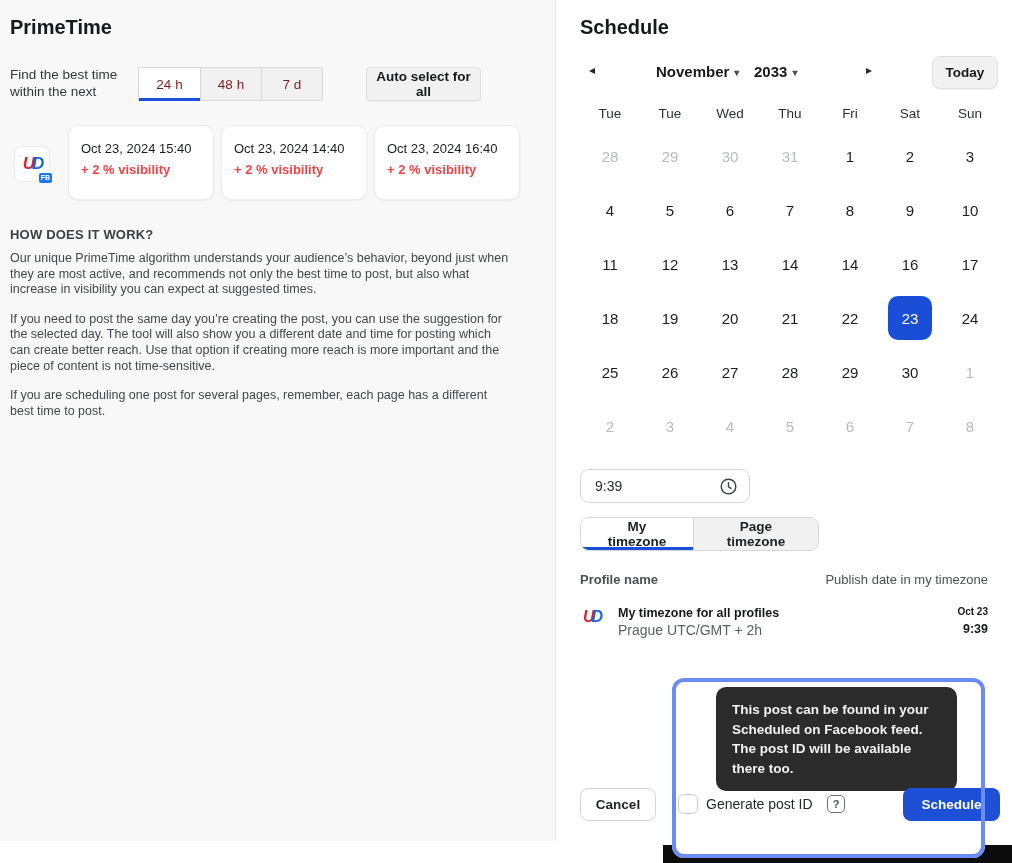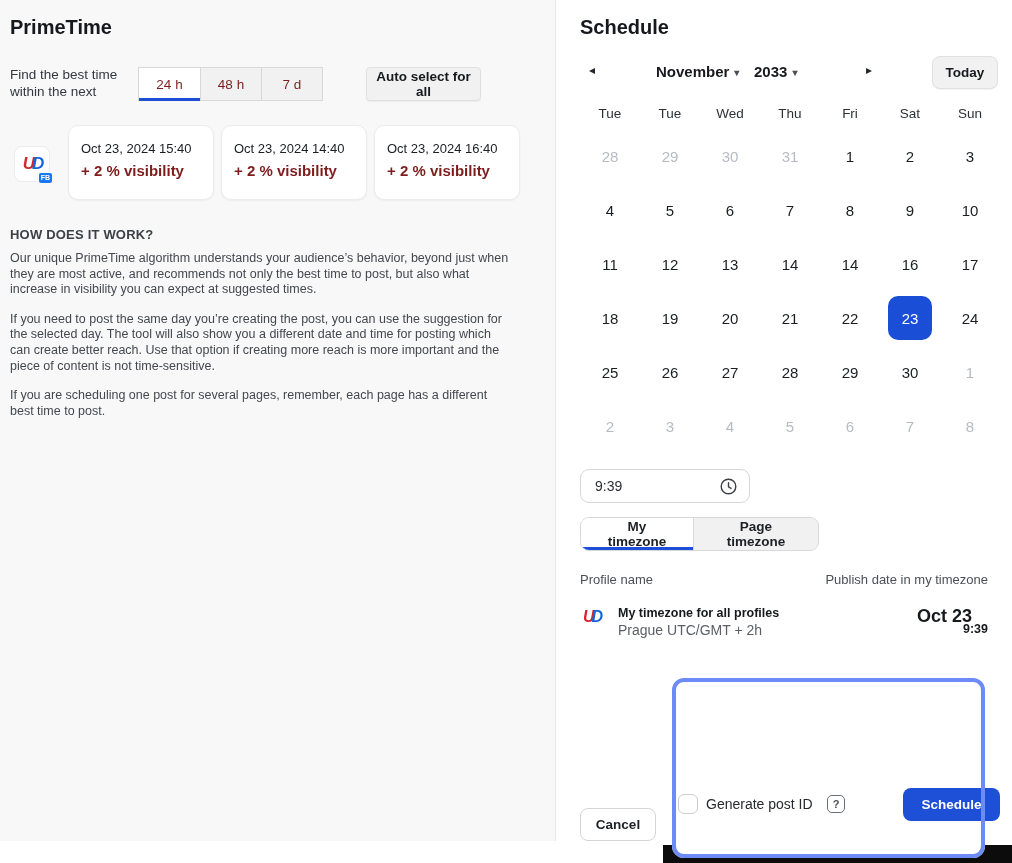--- a/index.html
+++ b/index.html
@@ -43,21 +43,21 @@
     position:absolute; right:-5px; bottom:-4px; min-width:17px; height:14px; padding:0 2px;
     background:#1877f2; border-radius:4px; border:2px solid #f8f8f9;
     color:#fff; font-size:7px; font-weight:700; line-height:10px; text-align:center;
   }
   .sg-card {
     position:absolute; top:125px; width:146px; height:75px;
     background:#fff; border:1px solid #ececee; border-radius:10px;
     box-shadow:0 1px 2px rgba(0,0,0,.05); padding:15px 12px;
   }
   .sg-card .dt { font-size:13px; color:#1b1e22; margin-bottom:6px; white-space:nowrap; }
-  .sg-card .vis { font-size:15px; font-weight:700; color:#7f1d1d; white-space:nowrap; }
+  .sg-card .vis { font-size:13px; font-weight:700; color:#ef4444; white-space:nowrap; }
   .how-heading { position:absolute; left:10px; top:227px; font-size:13px; font-weight:700; color:#3c4147; letter-spacing:.2px; }
   .how-text { position:absolute; left:10px; top:251px; width:502px; }
   .how-text p { font-size:12.5px; line-height:15.6px; color:#43484e; margin-bottom:14px; }
   
   .right-panel { position:absolute; left:557px; top:0; width:455px; height:863px; background:#fff; }
   .sch-title { position:absolute; left:580px; top:16px; font-size:20px; font-weight:700; color:#15181c; }
   .cal-prev { position:absolute; left:589px; top:63px; font-size:12px; color:#23262b; cursor:pointer; }
   .cal-next { position:absolute; left:866px; top:63px; font-size:12px; color:#23262b; cursor:pointer; }
   .cal-month { position:absolute; left:656px; top:63px; cursor:pointer; }
   .cal-year  { position:absolute; left:754px; top:63px; cursor:pointer; }
@@ -84,32 +84,32 @@
   .time-field .tval { flex:1; font-size:14px; color:#2a2e33; }
   .tz-tabs { position:absolute; left:580px; top:517px; display:flex; height:34px; border:1px solid #d8d8da; border-radius:9px; background:#f1f1f2; overflow:hidden; }
   .tz-tab {
     padding:0 18px; display:flex; align-items:center; justify-content:center;
     font-size:13.5px; font-weight:700; color:#1d2025; background:#f1f1f2;
     border:none; cursor:pointer; font-family:inherit; position:relative;
   }
   .tz-tab + .tz-tab { border-left:1px solid #d8d8da; }
   .tz-tab.active { background:#fff; }
   .tz-tab.active::after { content:""; position:absolute; left:0; right:0; bottom:0; height:3px; background:#1c4ed8; }
-  .tbl-head-left  { position:absolute; left:580px; top:572px; font-size:13px; color:#4b5056; }
+  .tbl-head-left  { position:absolute; left:580px; top:572px; font-size:13px; color:#4b5056;font-weight:bold; }
   .tbl-head-right { position:absolute; right:24px; top:572px; font-size:13px; color:#4b5056; }
   .profile-row-logo { position:absolute; left:583px; top:608px; }
   .profile-name { position:absolute; left:618px; top:606px; font-size:12.5px; font-weight:700; color:#17191d; }
   .profile-tz   { position:absolute; left:618px; top:622px; font-size:14px; color:#5a5f66; }
-  .pub-date { position:absolute; right:40px; top:606px; font-size:18px; font-weight:700; color:#17191d; text-align:right;margin-left:24px; }
+  .pub-date { position:absolute; right:24px; top:606px; font-size:10px; font-weight:700; color:#17191d; text-align:right;margin-left:24px; }
   .pub-time { position:absolute; right:24px; top:622px; font-size:12.5px; font-weight:700; color:#17191d; text-align:right; }
   
   .cancel-btn {
     position:absolute; left:580px; top:788px; width:76px; height:33px;
     background:#fff; border:1px solid #d4d4d6; border-radius:8px;
-    font-size:13.5px; font-weight:700; color:#1d2025; cursor:pointer; font-family:inherit;margin-top:20px;
+    font-size:13.5px; font-weight:700; color:#1d2025; cursor:pointer; font-family:inherit;
   }
   .black-bar { position:absolute; left:663px; top:845px; width:349px; height:18px; background:#0c0c0c; }
   .spotlight { position:absolute; left:672px; top:678px; width:313px; height:180px; background:#fff; border-radius:12px; }
   .spotlight-border {
     position:absolute; inset:0; border:4px solid #6d8bf7; border-radius:12px;
     z-index:10; pointer-events:none;
   }
   .tooltip {
     position:absolute; left:44px; top:9px; width:241px;
     background:#2b2b2b; border-radius:10px; padding:13px 16px;
@@ -342,18 +342,19 @@
 <div class="profile-name">My timezone for all profiles</div>
 <div class="profile-tz">Prague UTC/GMT + 2h</div>
 <div class="pub-date">Oct 23</div>
 <div class="pub-time">9:39</div>
 
 <button class="cancel-btn">Cancel</button>
 
 <div class="black-bar"></div>
 
 <div class="spotlight">
+  <div class="tooltip">This post can be found in your Scheduled on Facebook feed. The post ID will be available there too.</div>
   <div class="gen-checkbox"></div>
   <div class="gen-label">Generate post ID</div>
   <div class="help-icon">?</div>
   <button class="schedule-btn">Schedule</button>
   <div class="spotlight-border"></div>
 </div>
 
 </body></html>

